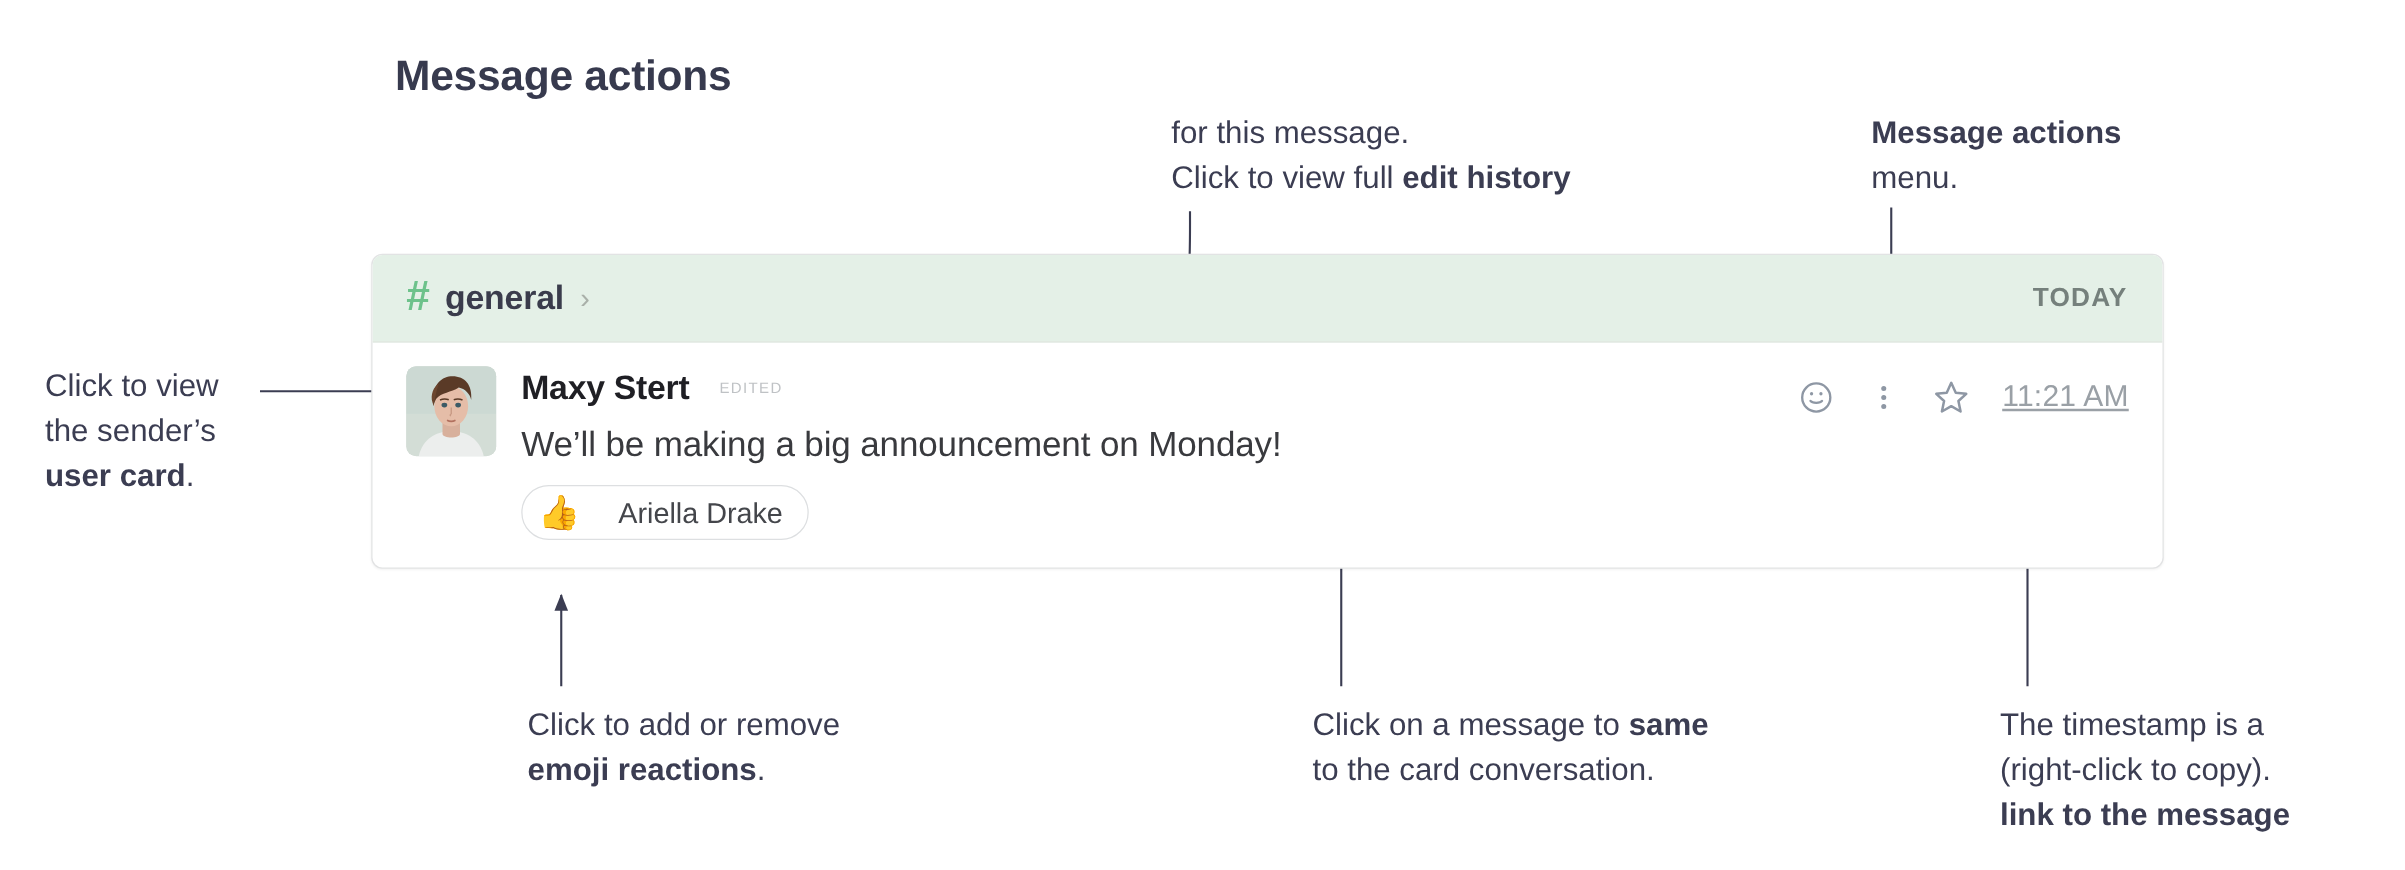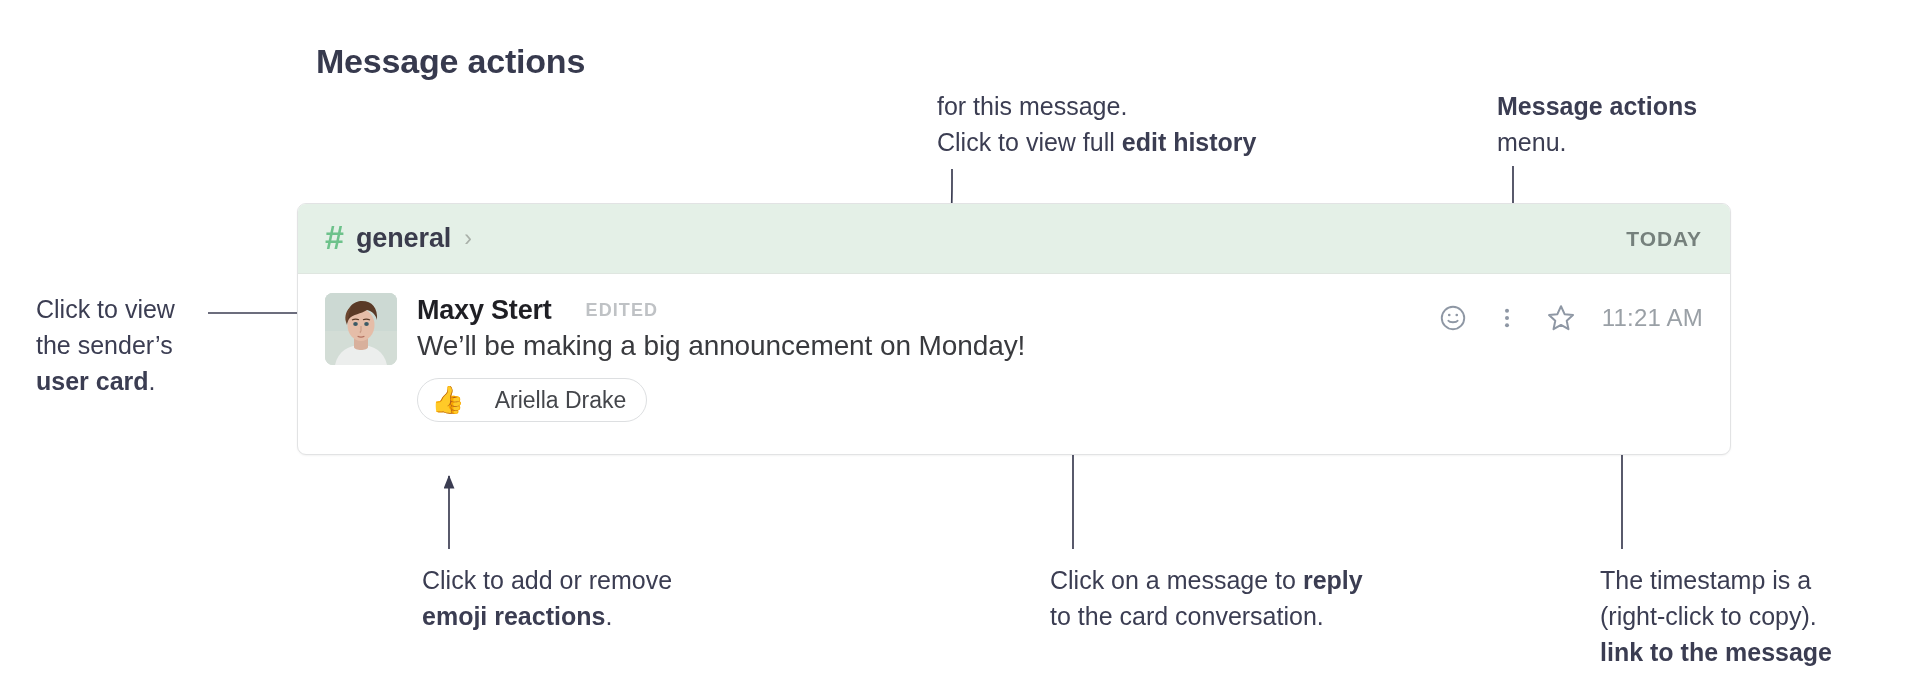--- a/index.html
+++ b/index.html
@@ -132,28 +132,28 @@
     align-items: center;
     height: 34px;
   }
   #sender-name {
     font-size: 27px;
     font-weight: 700;
     color: #1f1f24;
     letter-spacing: -0.2px;
   }
   #edited-badge {
-    margin-left: 34px;
-    font-size: 18px;
+    margin-left: 24px;
+    font-size: 12px;
     letter-spacing: 1.1px;
     color: #bfc2c5;
-    font-weight: 700;
+    font-weight: 400;
   }
   #message-text {
-    margin-top: 1px;
+    margin-top: 11px;
     font-size: 28px;
     line-height: 36px;
     color: #393a3e;
     font-weight: 400;
     letter-spacing: -0.1px;
   }
   #reaction-row {
     margin-top: 14px;
     display: flex;
   }
@@ -184,20 +184,21 @@
     margin-left: 20px;
   }
   .ctrl-icon:first-child { margin-left: 0; }
   .ctrl-icon svg { display: block; }
   #timestamp {
     margin-left: 24px;
     font-size: 24px;
     color: #9aa0a6;
     letter-spacing: 0.2px;
     white-space: nowrap;
+    text-decoration: underline;
   }
 </style>
 </head>
 <body>
 
 <div id="page-title">Message actions</div>
 
 <div class="annot" id="annot-edit-history">
   <div>for this message.</div>
   <div><span>Click to view full </span><b>edit history</b></div>
@@ -213,21 +214,21 @@
   <div>the sender’s</div>
   <div><b>user card</b><span>.</span></div>
 </div>
 
 <div class="annot" id="annot-emoji">
   <div>Click to add or remove</div>
   <div><b>emoji reactions</b><span>.</span></div>
 </div>
 
 <div class="annot" id="annot-reply">
-  <div><span>Click on a message to </span><b>reply</b></div>
+  <div><span>Click on a message to </span><b>same</b></div>
   <div>to the card conversation.</div>
 </div>
 
 <div class="annot" id="annot-timestamp">
   <div>The timestamp is a</div>
   <div>(right-click to copy).</div>
   <div><b>link to the message</b></div>
 </div>
 
 <svg id="arrows" viewBox="0 0 1924 696">

